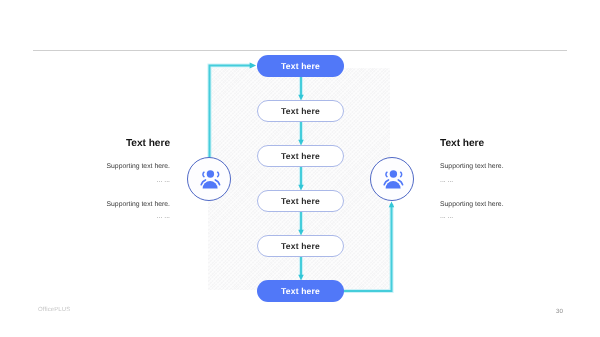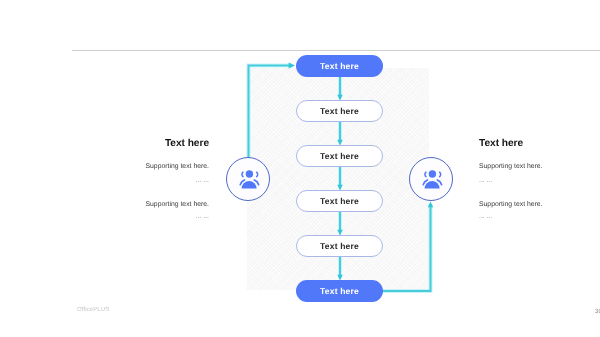--- a/index.html
+++ b/index.html
@@ -1,19 +1,19 @@
 <!DOCTYPE html>
 <html><head>
 <meta charset="utf-8">
 <style>
   html,body{margin:0;padding:0;}
   body{width:600px;height:337px;background:#ffffff;overflow:hidden;
        font-family:"Liberation Sans",sans-serif;
        -webkit-font-smoothing:antialiased;text-rendering:geometricPrecision;}
-  .slide{position:relative;width:487px;height:337px;background:#fff;margin-left:39px;}
+  .slide{position:relative;width:487px;height:337px;background:#fff;}
   
   .side h3, .pill, .sup, .dots, .brand, .pageno{will-change:transform;}
 
   .rule{position:absolute;left:33px;top:50px;width:534px;height:1px;background:#cfcfcf;}
 
   .hatch{position:absolute;left:208px;top:68px;width:182px;height:222px;
     background-color:#f5f5f6;
     background-image:repeating-linear-gradient(-45deg, rgba(255,255,255,0.62) 0 1.1px, rgba(255,255,255,0) 1.1px 2.6px),
                      repeating-linear-gradient(45deg, rgba(255,255,255,0.42) 0 1.1px, rgba(255,255,255,0) 1.1px 2.6px);}
 

